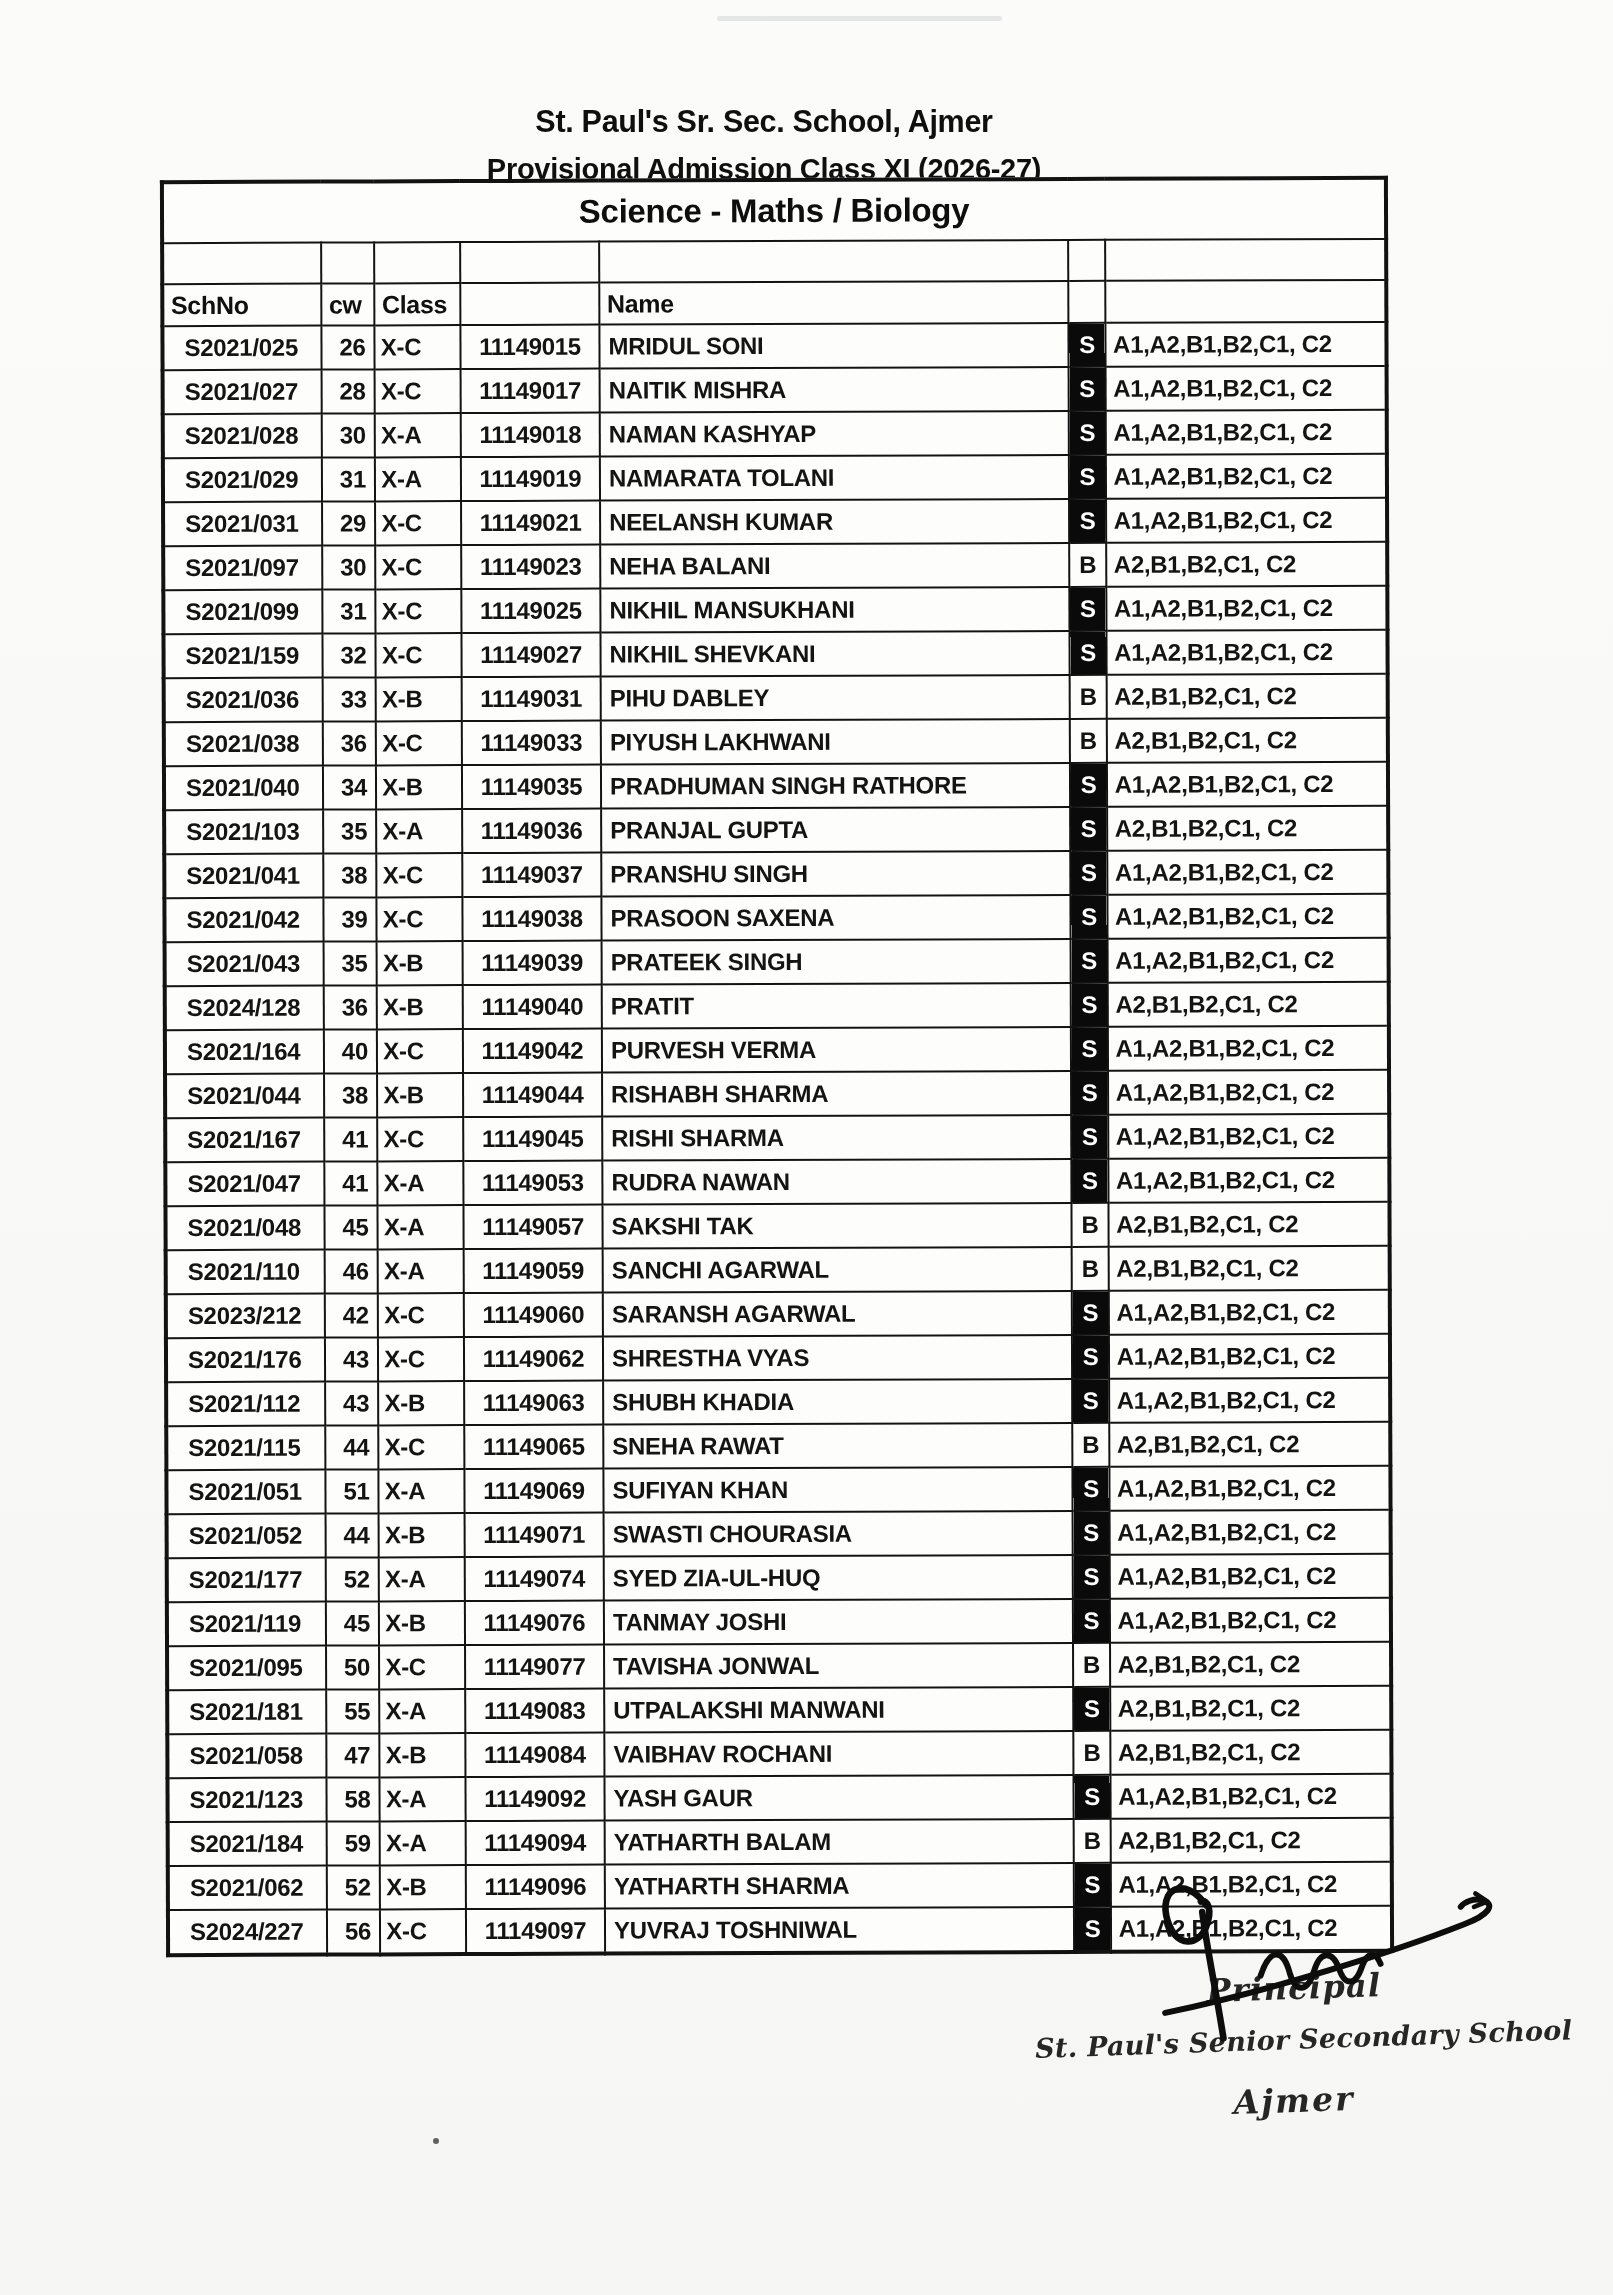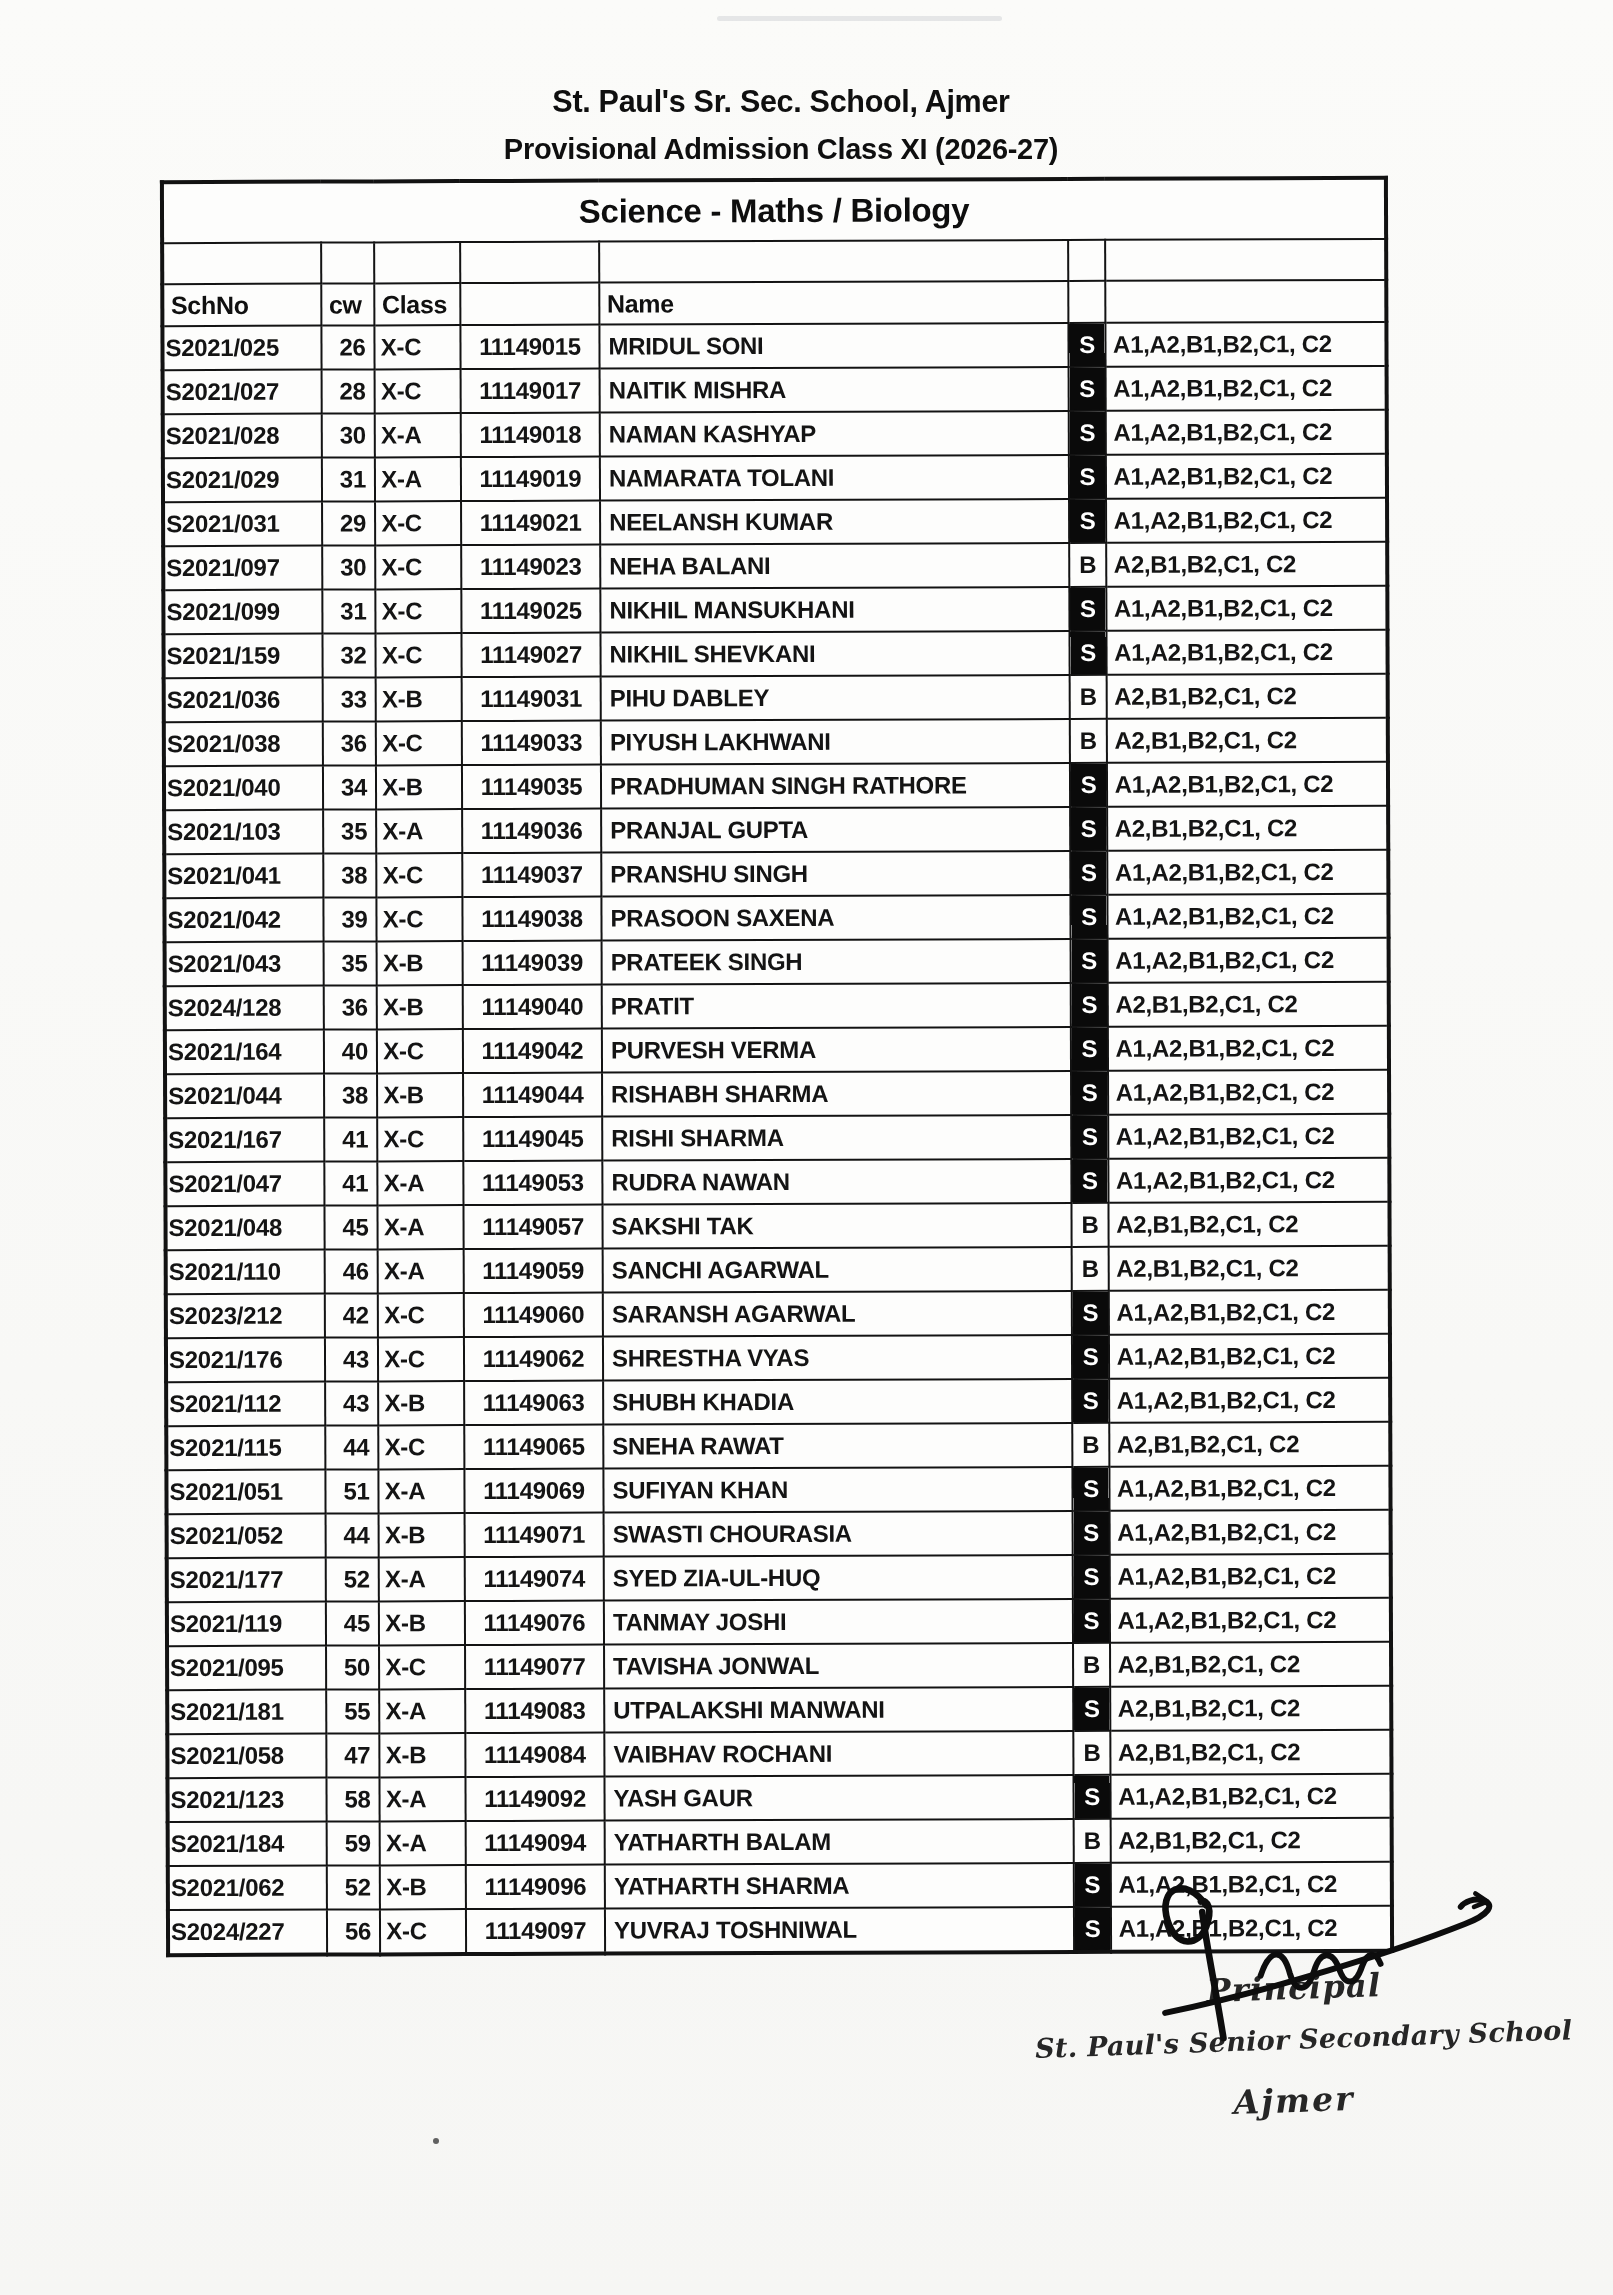--- a/index.html
+++ b/index.html
@@ -4,22 +4,22 @@
 <style>
   html,body{margin:0;padding:0;}
   body{
     width:1614px;height:2295px;position:relative;overflow:hidden;
     background:#fcfcfa;
     font-family:"Liberation Sans",sans-serif;
   }
   .sheet{position:absolute;inset:0;background:linear-gradient(180deg,#fbfbf9 0%,#f8f8f6 60%,#f6f6f4 100%);}
 
   .title{
-    position:absolute;left:169px;width:1224px;text-align:center;
-    color:#0f0f0f;font-weight:700;white-space:nowrap;
+    position:absolute;left:152px;width:1224px;text-align:center;
+    color:#0f0f0f;font-weight:700;white-space:nowrap;margin-top:20px;
   }
   .title-school{top:84px;font-size:30.5px;letter-spacing:-0.3px;}
   .title-sub{top:133px;font-size:29px;letter-spacing:-0.3px;}
 
   table.admission{
     position:absolute;left:163px;top:178px;width:1224px;
     border-collapse:collapse;table-layout:fixed;
     background:#fdfdfc;
     border:4px solid #121212;
     transform:rotate(-0.2deg);
@@ -36,21 +36,21 @@
     letter-spacing:-0.3px;color:#0e0e0e;
   }
   tr.spacer-row td{height:37px;}
   tr.header-row td{
     height:40px;font-size:25px;font-weight:700;text-align:left;
     padding:0 0 0 6.6px;color:#101010;letter-spacing:-0.3px;
   }
   tr.data-row td{
     height:40px;font-size:24px;font-weight:700;letter-spacing:-0.3px;
   }
-  td.c-schno{padding-left:1px;}
+  td.c-schno{padding-left:20px;}
   td.c-cw{text-align:right;padding-right:8px;}
   td.c-cls{padding-left:5.3px;margin-top:40px;}
   td.c-adm{text-align:center;border-radius:16px;}
   td.c-name{padding-left:8px;}
   td.c-stream{text-align:center;padding:0;}
   td.c-stream.stream-s{background:#0a0a0a;color:#ffffff;}
   td.c-stream.stream-b{color:#131313;}
   td.c-subjects{padding-left:6.6px;}
 
   .sig-block{

